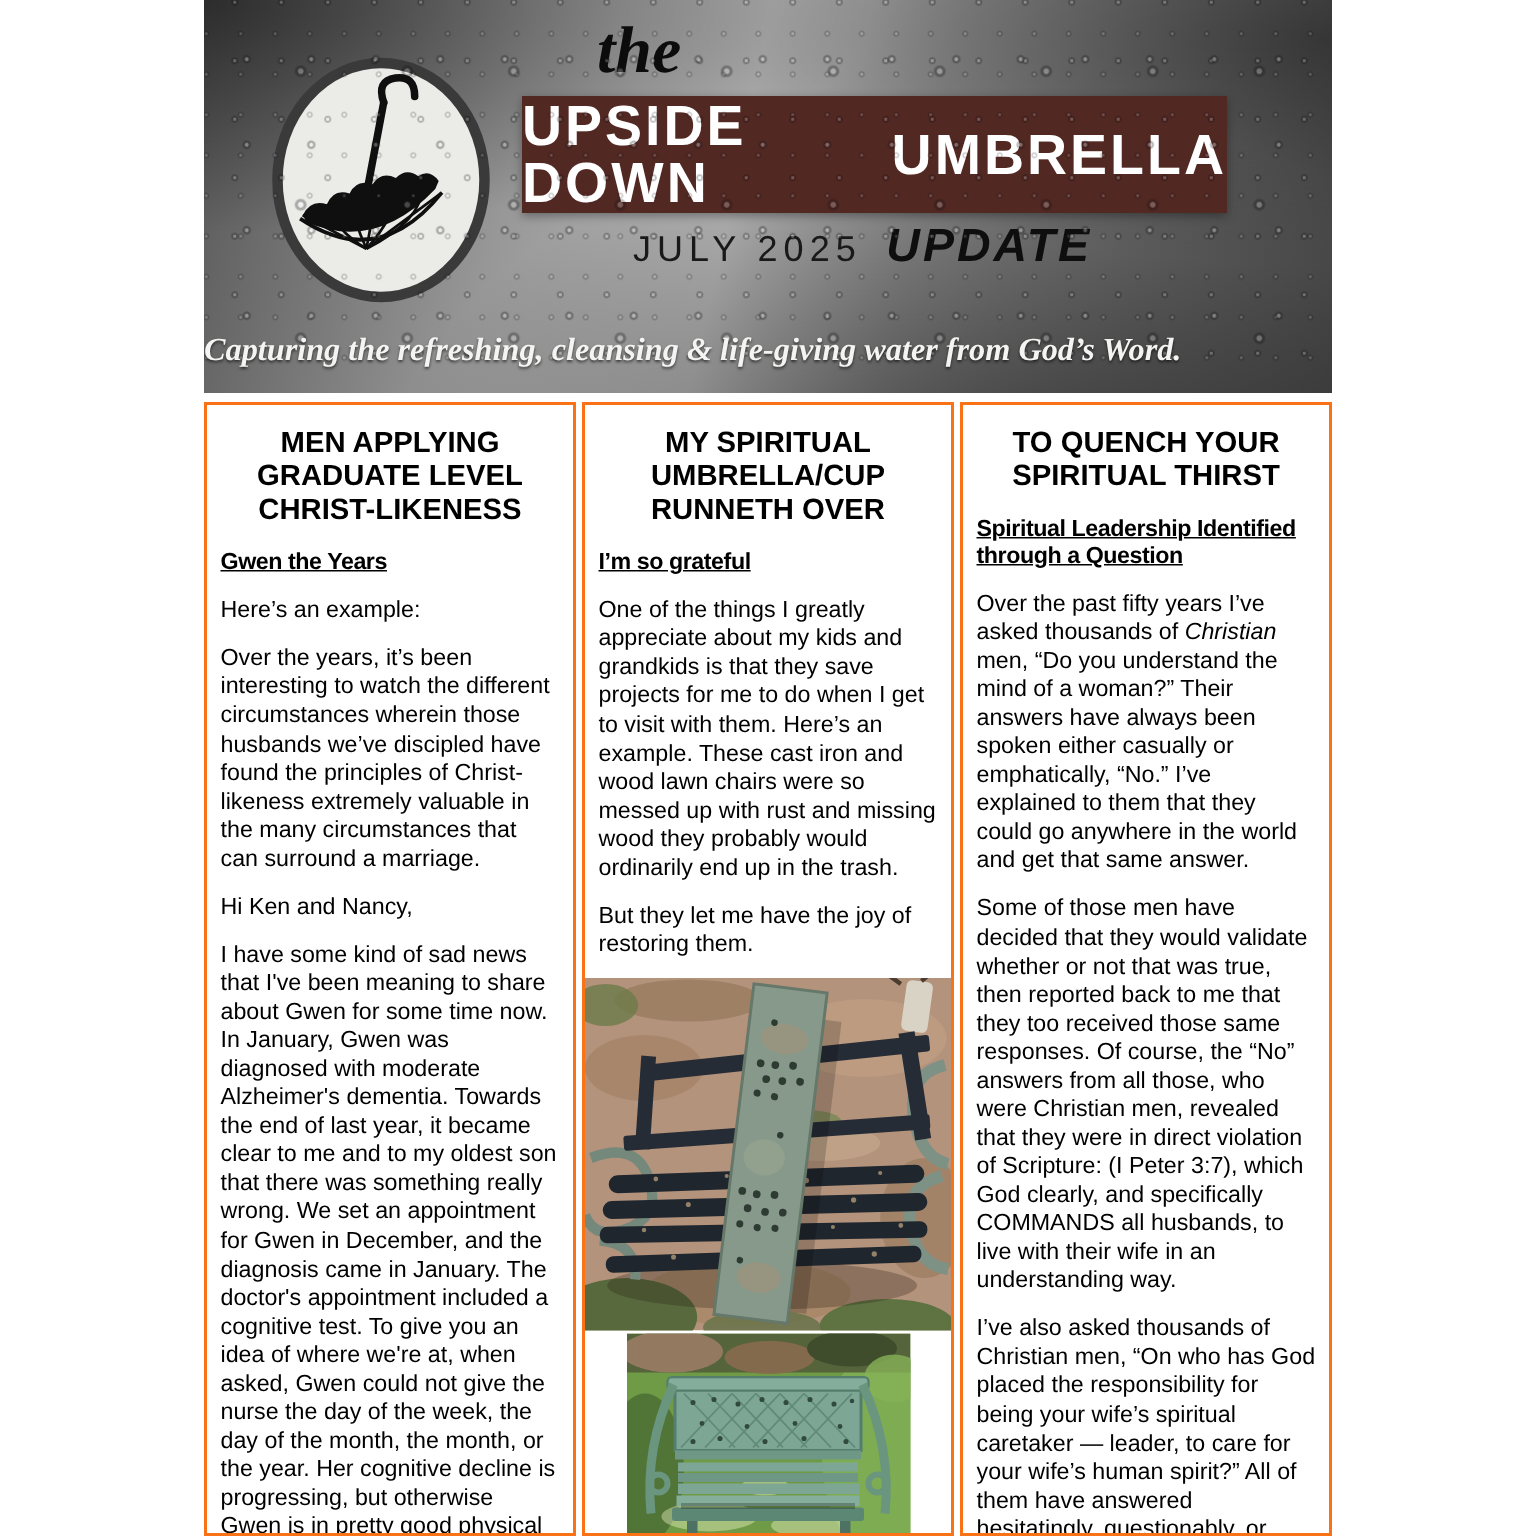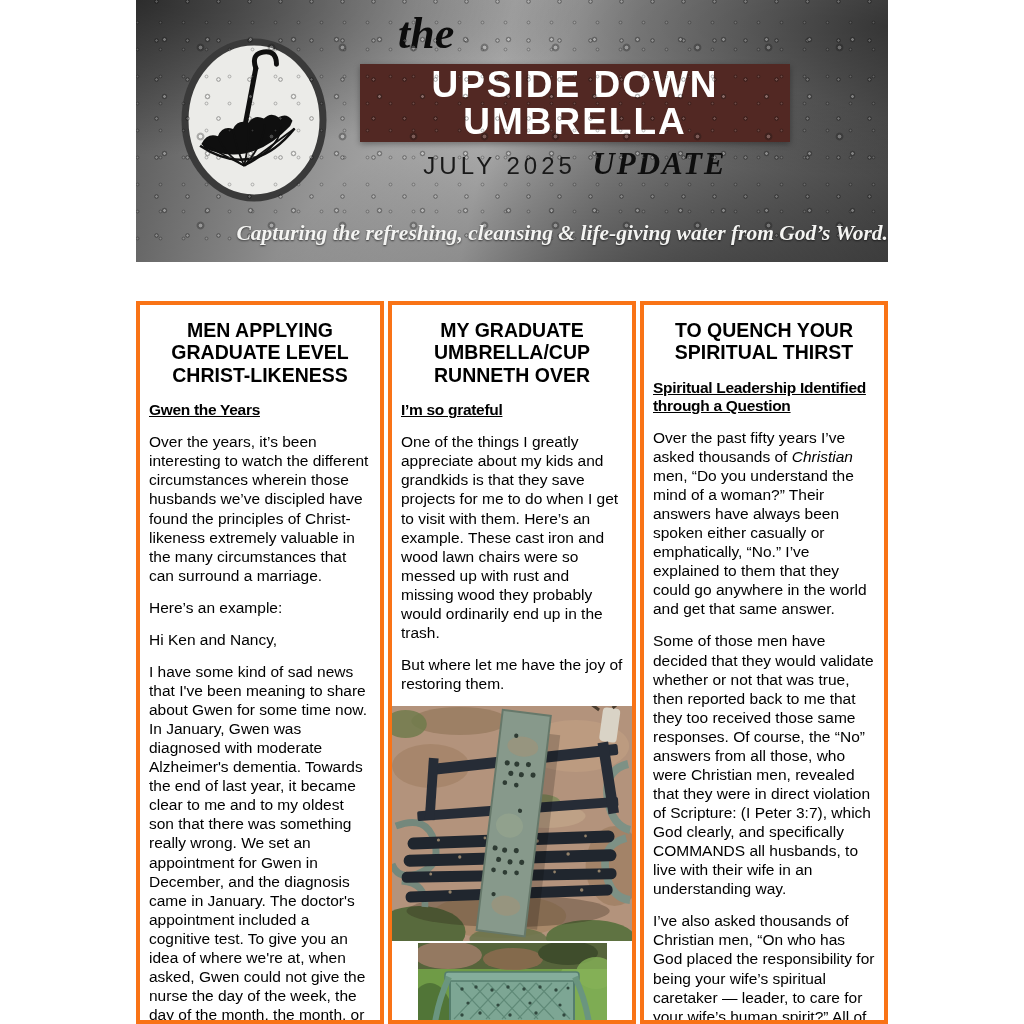--- a/index.html
+++ b/index.html
@@ -18,37 +18,37 @@
     background-image:
       radial-gradient(circle, rgba(255,255,255,.38) 0 1px, rgba(25,25,25,.40) 1.6px 2.4px, transparent 3.2px),
       radial-gradient(circle, rgba(255,255,255,.30) 0 1.6px, rgba(20,20,20,.38) 2.2px 3.4px, transparent 4.4px),
       radial-gradient(circle, rgba(255,255,255,.28) 0 .9px, rgba(15,15,15,.33) 1.3px 2px, transparent 2.7px),
       radial-gradient(circle, rgba(255,255,255,.22) 0 .8px, rgba(15,15,15,.28) 1.1px 1.7px, transparent 2.3px);
     background-size:43px 57px,71px 89px,31px 39px,23px 27px;
     background-position:7px 11px,29px 3px,5px 21px,13px 9px;}
   .logo{position:absolute;left:44px;top:38px;width:148px;height:166px;}
   .the-word{position:absolute;left:262px;top:8px;font-family:"Liberation Serif",serif;
     font-style:italic;font-weight:700;font-size:44px;color:#0c0c0c;}
-  .banner{position:absolute;left:224px;top:64px;width:430px;height:78px;
-    display:flex;flex-direction:column;align-items:center;justify-content:center;
+  .banner{position:absolute;left:212px;top:64px;width:470px;height:78px;
+    display:flex;flex-direction:row;align-items:center;justify-content:center;
     box-shadow:0 2px 6px rgba(0,0,0,.35);}
   .banner div{color:#fff;font-weight:700;font-size:37px;line-height:37px;
     letter-spacing:2px;transform:scaleY(1.02);}
   .dateline{position:absolute;left:224px;top:146px;width:430px;text-align:center;white-space:nowrap;}
   .issue-date{font-weight:400;font-size:24px;letter-spacing:4px;color:#191919;}
-  .update-word{font-family:Liberation Serif, serif;font-style:italic;font-weight:600;
+  .update-word{font-family:Liberation Sans, sans-serif;font-style:italic;font-weight:600;
     font-size:31px;letter-spacing:2px;color:#0e0e0e;margin-left:12px;}
-  .tagline{position:absolute;left:0;right:0;bottom:16px;text-align:right;
+  .tagline{position:absolute;left:0;right:0;bottom:16px;text-align:left;
     font-family:"Liberation Serif",serif;font-style:italic;font-weight:600;
     font-size:21.5px;color:#f4f4f2;text-shadow:0 1px 2px rgba(0,0,0,.6);margin-top:32px;}
 
   
   .columns{display:flex;gap:4px;margin-top:6px;height:756px;overflow:hidden;}
-  .col{flex:1 1 0;border:4px solid #f97316;background:#fff;box-sizing:border-box;
-    padding:6px 9px 0;overflow:hidden;margin-top:33px;}
+  .col{flex:1 1 0;border:2px solid #f97316;background:#fff;box-sizing:border-box;
+    padding:6px 9px 0;overflow:hidden;}
   .col h2{font-size:19.5px;line-height:1.15;text-align:center;margin:8px 2px 15px;
     font-weight:700;}
   .col h3{font-size:15.5px;letter-spacing:-.3px;margin:15px 0 13px;font-weight:700;
     text-decoration:underline;}
   .col p{font-size:15.5px;line-height:1.23;margin:0 0 13px;}
 
   figure{margin:0;}
   .photo-before{margin:1px -9px 0;height:235px;}
   .photo-before svg{display:block;width:100%;height:100%;}
   .photo-after{width:189px;height:140px;margin:2px auto 0;}
@@ -97,33 +97,33 @@
 
     <div class="tagline">Capturing the refreshing, cleansing &amp; life-giving water from God’s Word.</div>
   </header>
 
   <div class="columns">
 
     <section class="col">
       <h2>MEN APPLYING GRADUATE LEVEL CHRIST-LIKENESS</h2>
       <h3>Gwen the Years</h3>
       <div class="paras">
+          <p>Here’s an example:</p>
           <p>Over the years, it’s been interesting to watch the different circumstances wherein those husbands we’ve discipled have found the principles of Christ-likeness extremely valuable in the many circumstances that can surround a marriage.</p>
-          <p>Here’s an example:</p>
           <p>Hi Ken and Nancy,</p>
           <p>I have some kind of sad news that I've been meaning to share about Gwen for some time now. In January, Gwen was diagnosed with moderate Alzheimer's dementia. Towards the end of last year, it became clear to me and to my oldest son that there was something really wrong. We set an appointment for Gwen in December, and the diagnosis came in January. The doctor's appointment included a cognitive test. To give you an idea of where we're at, when asked, Gwen could not give the nurse the day of the week, the day of the month, the month, or the year. Her cognitive decline is progressing, but otherwise Gwen is in pretty good physical health. The doctor has told me</p>
         </div>
     </section>
 
     <section class="col">
-      <h2>MY GRADUATE UMBRELLA/CUP RUNNETH OVER</h2>
+      <h2>MY SPIRITUAL UMBRELLA/CUP RUNNETH OVER</h2>
       <h3>I’m so grateful</h3>
       <div class="paras">
           <p>One of the things I greatly appreciate about my kids and grandkids is that they save projects for me to do when I get to visit with them. Here’s an example. These cast iron and wood lawn chairs were so messed up with rust and missing wood they probably would ordinarily end up in the trash.</p>
-          <p>But where let me have the joy of restoring them.</p>
+          <p>But they let me have the joy of restoring them.</p>
         </div>
 
       <figure class="photo-before">
         <svg viewBox="0 0 248 235" preserveAspectRatio="none">
           <rect width="248" height="235" fill="#b3937c"></rect>
           <g opacity=".6">
             <ellipse cx="40" cy="60" rx="40" ry="22" fill="#a07f62"></ellipse>
             <ellipse cx="190" cy="40" rx="55" ry="26" fill="#c2a184"></ellipse>
             <ellipse cx="110" cy="210" rx="70" ry="22" fill="#a4835f"></ellipse>
             <ellipse cx="230" cy="160" rx="30" ry="40" fill="#9a7a5c"></ellipse>

